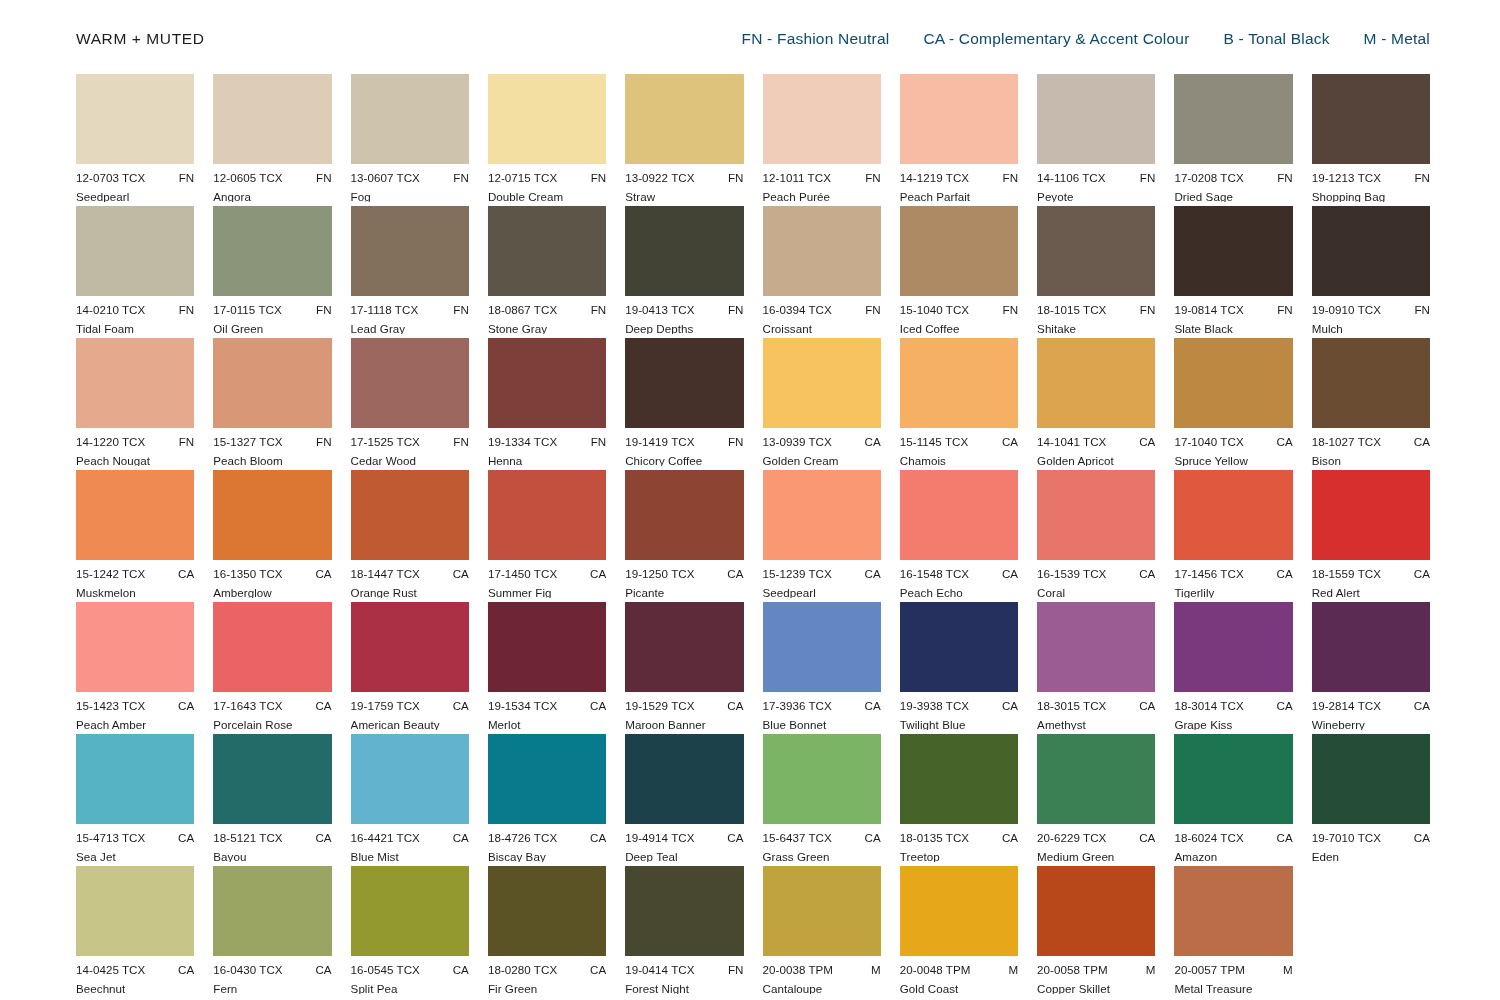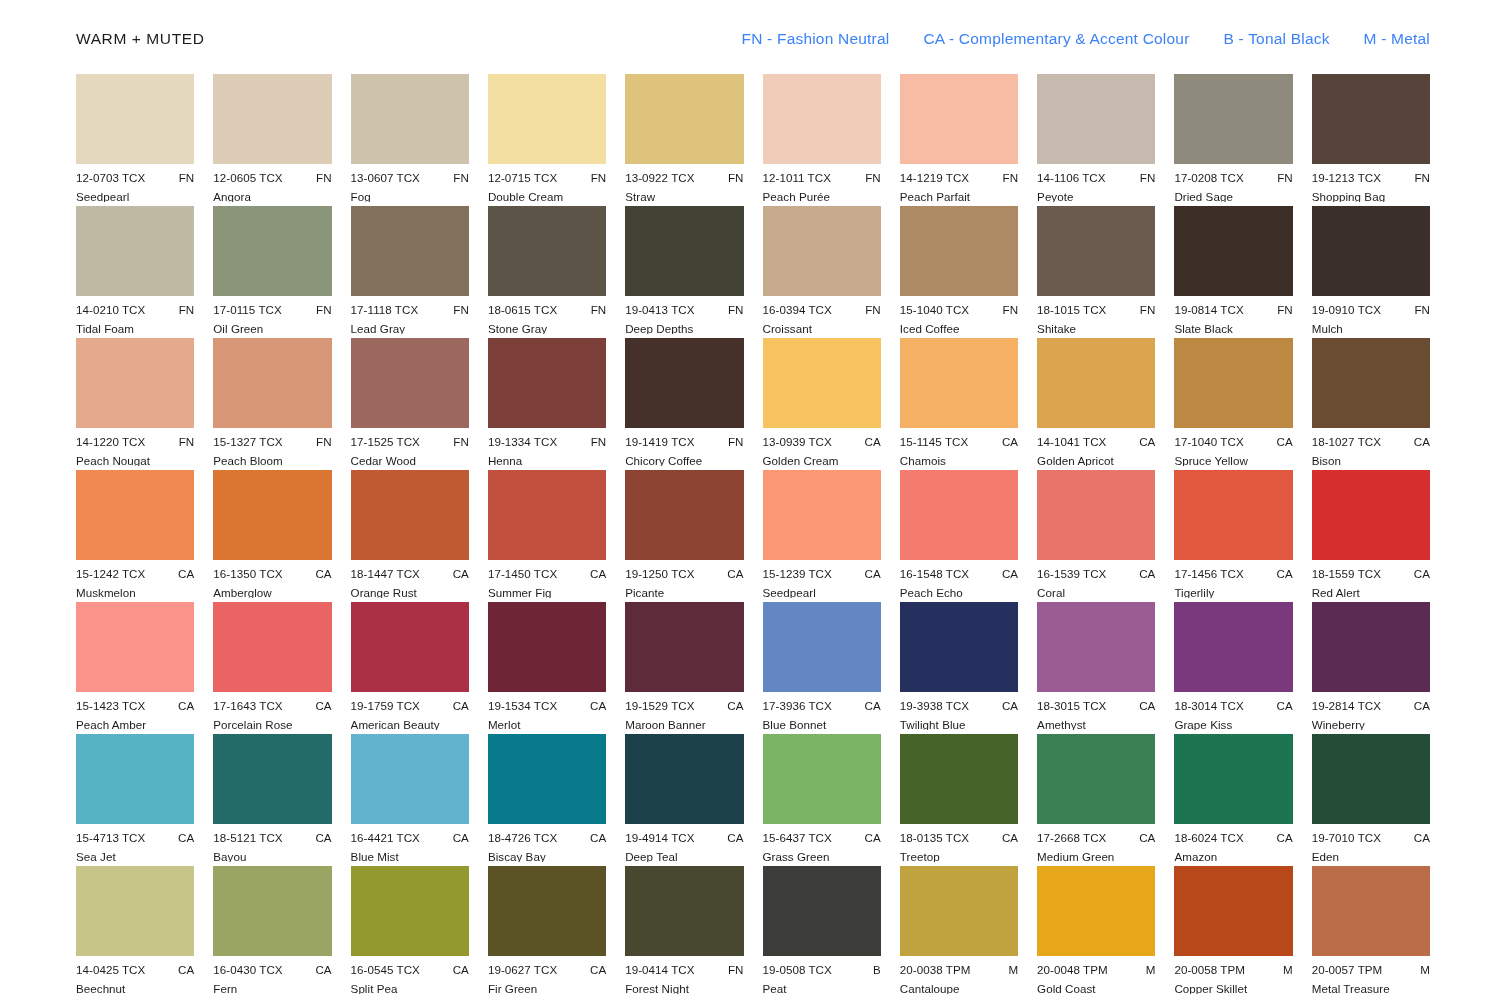--- a/index.html
+++ b/index.html
@@ -39,21 +39,21 @@
   .legend {
     margin-left: auto;
     display: flex;
     align-items: baseline;
     gap: 34px;
     white-space: nowrap;
   }
   .legend-item {
     font-size: 15.5px;
     letter-spacing: 0.2px;
-    color: #3b82f6;
+    color: #0c4a6e;
   }
 
   
   .grid {
     display: grid;
     grid-template-columns: repeat(10, 1fr);
     grid-auto-rows: 132px;
     column-gap: 19px;
     row-gap: 0;
   }
@@ -238,21 +238,21 @@
             <span class="code">17-1118 TCX</span>
             <span class="cat">FN</span>
           </div>
           <div class="name">Lead Gray</div>
         </div>
       </div>
       <div class="cell">
         <div class="swatch" style="background-color: rgb(93, 85, 72);"></div>
         <div class="meta">
           <div class="meta-top">
-            <span class="code">18-0615 TCX</span>
+            <span class="code">18-0867 TCX</span>
             <span class="cat">FN</span>
           </div>
           <div class="name">Stone Gray</div>
         </div>
       </div>
       <div class="cell">
         <div class="swatch" style="background-color: rgb(66, 67, 52);"></div>
         <div class="meta">
           <div class="meta-top">
             <span class="code">19-0413 TCX</span>
@@ -678,21 +678,21 @@
             <span class="code">18-0135 TCX</span>
             <span class="cat">CA</span>
           </div>
           <div class="name">Treetop</div>
         </div>
       </div>
       <div class="cell">
         <div class="swatch" style="background-color: rgb(59, 128, 85);"></div>
         <div class="meta">
           <div class="meta-top">
-            <span class="code">17-2668 TCX</span>
+            <span class="code">20-6229 TCX</span>
             <span class="cat">CA</span>
           </div>
           <div class="name">Medium Green</div>
         </div>
       </div>
       <div class="cell">
         <div class="swatch" style="background-color: rgb(28, 116, 80);"></div>
         <div class="meta">
           <div class="meta-top">
             <span class="code">18-6024 TCX</span>
@@ -738,44 +738,34 @@
             <span class="code">16-0545 TCX</span>
             <span class="cat">CA</span>
           </div>
           <div class="name">Split Pea</div>
         </div>
       </div>
       <div class="cell">
         <div class="swatch" style="background-color: rgb(91, 83, 37);"></div>
         <div class="meta">
           <div class="meta-top">
-            <span class="code">19-0627 TCX</span>
+            <span class="code">18-0280 TCX</span>
             <span class="cat">CA</span>
           </div>
           <div class="name">Fir Green</div>
         </div>
       </div>
       <div class="cell">
         <div class="swatch" style="background-color: rgb(71, 72, 47);"></div>
         <div class="meta">
           <div class="meta-top">
             <span class="code">19-0414 TCX</span>
             <span class="cat">FN</span>
           </div>
           <div class="name">Forest Night</div>
-        </div>
-      </div>
-      <div class="cell">
-        <div class="swatch" style="background-color: rgb(60, 60, 56);"></div>
-        <div class="meta">
-          <div class="meta-top">
-            <span class="code">19-0508 TCX</span>
-            <span class="cat">B</span>
-          </div>
-          <div class="name">Peat</div>
         </div>
       </div>
       <div class="cell">
         <div class="swatch" style="background-color: rgb(192, 162, 63);"></div>
         <div class="meta">
           <div class="meta-top">
             <span class="code">20-0038 TPM</span>
             <span class="cat">M</span>
           </div>
           <div class="name">Cantaloupe</div>

